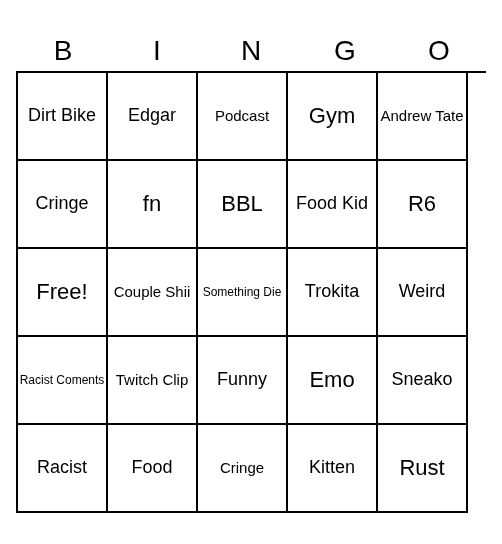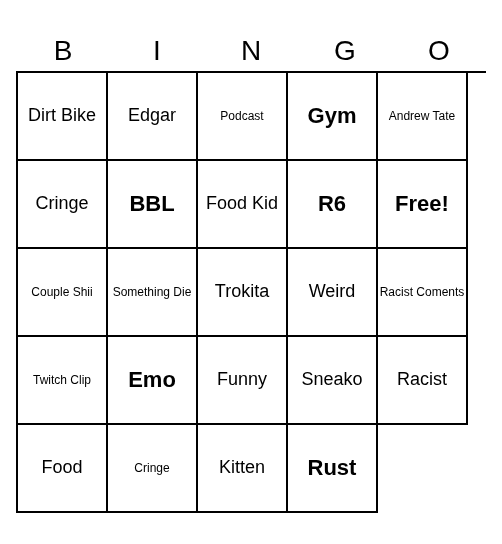--- a/index.html
+++ b/index.html
@@ -45,23 +45,23 @@
       display: flex;
       align-items: center;
       justify-content: center;
       text-align: center;
       padding: 0;
       font-family: Arial, sans-serif;
     }
     .bingo-cell span {
       line-height: 1.2;
     }
-    .size-lg { font-size: 22px; font-weight: bold; }
+    .size-lg { font-size: 22px; font-weight: normal; }
     .size-md { font-size: 18px; }
-    .size-sm { font-size: 12px; }
+    .size-sm { font-size: 15px; }
     .size-xs { font-size: 12px; }
   </style>
 </head>
 <body>
 
 <div class="bingo-container">
   <div class="bingo-header">
   </div>
   <div style="display:flex; flex-direction:column; width:470px;">
     <div class="bingo-header">
@@ -84,20 +84,23 @@
         <div class="bingo-cell">
           <span class="size-lg">Gym</span>
         </div>
         <div class="bingo-cell">
           <span class="size-sm">Andrew Tate</span>
         </div>
         <div class="bingo-cell">
           <span class="size-md">Cringe</span>
         </div>
         <div class="bingo-cell">
+          <span class="size-lg">fn</span>
+        </div>
+        <div class="bingo-cell">
           <span class="size-lg">BBL</span>
         </div>
         <div class="bingo-cell">
           <span class="size-md">Food Kid</span>
         </div>
         <div class="bingo-cell">
           <span class="size-lg">R6</span>
         </div>
         <div class="bingo-cell">
           <span class="size-lg">Free!</span>
@@ -114,24 +117,24 @@
         <div class="bingo-cell">
           <span class="size-md">Weird</span>
         </div>
         <div class="bingo-cell">
           <span class="size-xs">Racist Coments</span>
         </div>
         <div class="bingo-cell">
           <span class="size-sm">Twitch Clip</span>
         </div>
         <div class="bingo-cell">
-          <span class="size-lg">Emo</span>
+          <span class="size-md">Funny</span>
         </div>
         <div class="bingo-cell">
-          <span class="size-md">Funny</span>
+          <span class="size-lg">Emo</span>
         </div>
         <div class="bingo-cell">
           <span class="size-md">Sneako</span>
         </div>
         <div class="bingo-cell">
           <span class="size-md">Racist</span>
         </div>
         <div class="bingo-cell">
           <span class="size-md">Food</span>
         </div>

